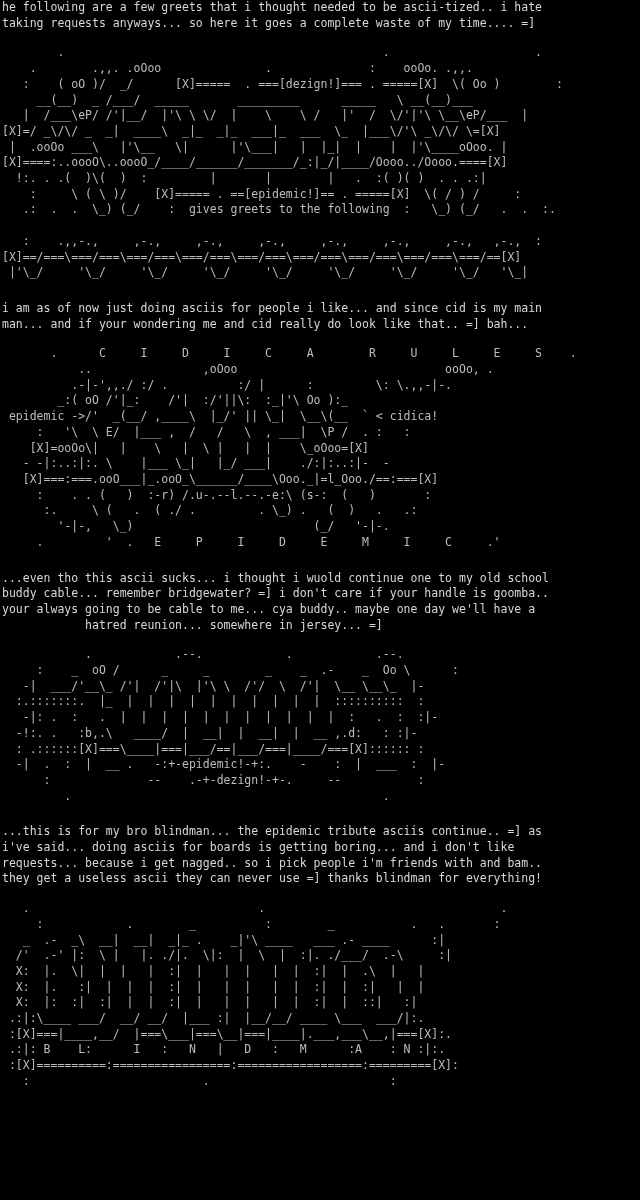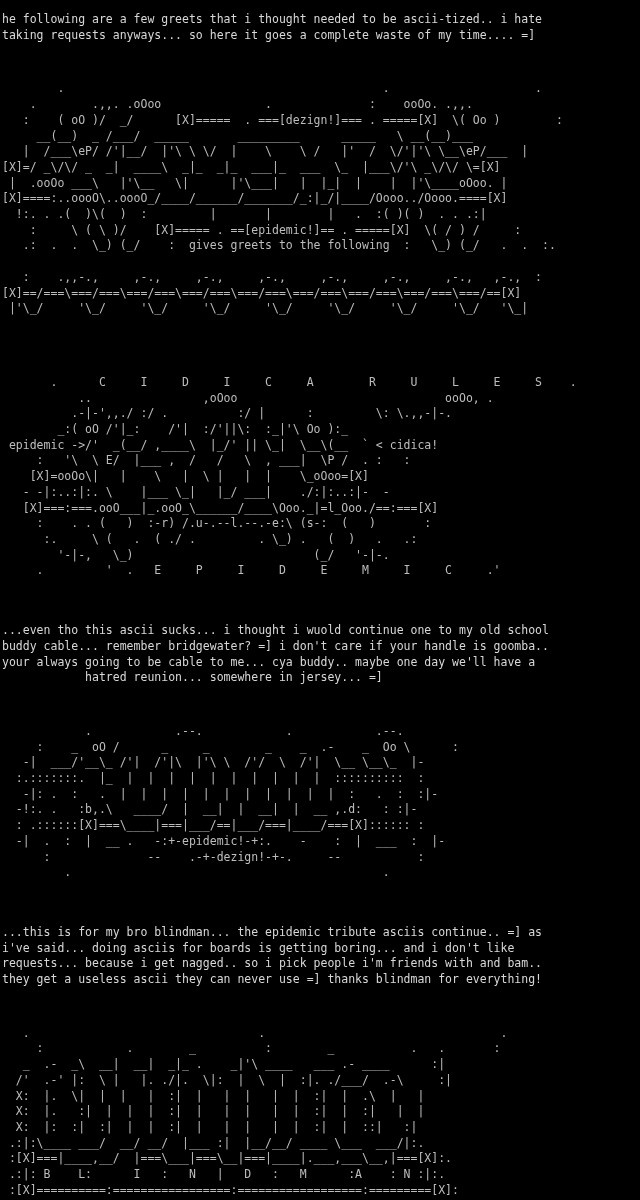--- a/index.html
+++ b/index.html
@@ -24,21 +24,21 @@
     margin: 0;
     padding: 0;
     font-family: "DejaVu Sans Mono", monospace;
     font-size: 11.5px;
     line-height: 15.7px;
     letter-spacing: 0px;
     white-space: pre;
     color: #cfcfcf;
   }
   .block {
-    padding: 12px 2px;
+    padding: 0 2px;
   }
   .intro {
     color: #d8d8d8;
   }
   .art {
     color: #bdbdbd;
   }
   .note {
     color: #d8d8d8;
   }
@@ -70,20 +70,24 @@
     :     \ ( \ )/    [X]===== . ==[epidemic!]== . =====[X]  \( / ) /     :
    .:  .  .  \_) (_/    :  gives greets to the following  :   \_) (_/   .  .  :.
 
    :    .,,-.,     ,-.,     ,-.,     ,-.,     ,-.,     ,-.,     ,-.,   ,-.,  :
 [X]==/===\===/===\===/===\===/===\===/===\===/===\===/===\===/===\===/==[X]
  |'\_/     '\_/     '\_/     '\_/     '\_/     '\_/     '\_/     '\_/   '\_|</pre>
   </div>
 
   <div class="spacer-lg"></div>
 
+  <div class="block">
+    <pre class="note">i am as of now just doing asciis for people i like... and since cid is my main
+man... and if your wondering me and cid really do look like that.. =] bah...</pre>
+  </div>
 
   <div class="spacer-md"></div>
 
   <div class="block">
     <pre class="art">       .      C     I     D     I     C     A        R     U     L     E     S    .
            ..                ,oOoo                              ooOo, .
           .-|-',,./ :/ .          :/ |      :         \: \.,,-|-.
         _:( oO /'|_:    /'|  :/'||\:  :_|'\ Oo ):_
  epidemic -&gt;/'  _(__/ ,____\  |_/' || \_|  \__\(__  ` &lt; cidica!
      :   '\  \ E/  |___ ,  /   /   \  , ___|  \P /  . :   :

